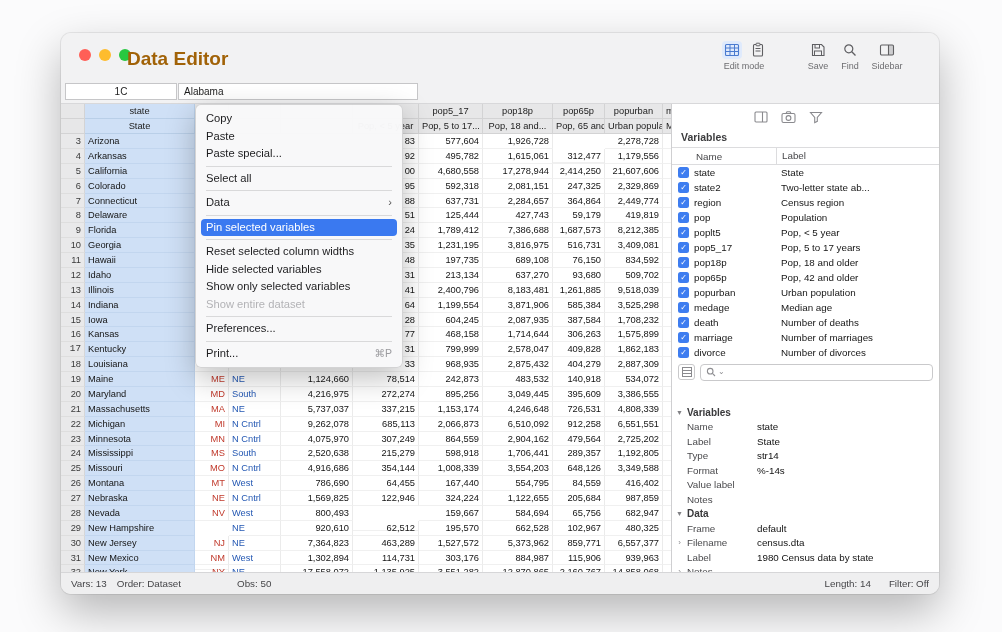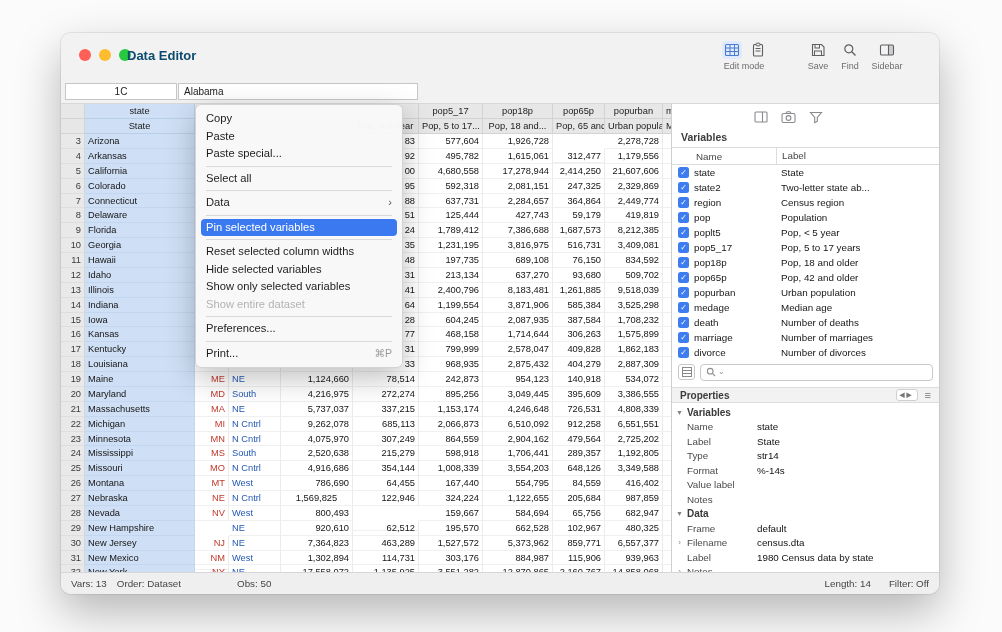--- a/index.html
+++ b/index.html
@@ -3,21 +3,21 @@
 <meta charset="utf-8">
 <style>
   html,body{margin:0;padding:0;}
   body{width:1002px;height:632px;background:#fbfbfc;font-family:"Liberation Sans",sans-serif;position:relative;overflow:hidden;-webkit-font-smoothing:antialiased;}
   .window{position:absolute;left:61px;top:33px;width:878px;height:561px;background:#f2f2f3;border-radius:10px;box-shadow:0 18px 45px rgba(0,0,0,.28),0 0 0 1px rgba(0,0,0,.07);overflow:hidden;}
   
   .titlebar{position:absolute;top:0;left:0;right:0;height:48px;background:#f2f2f3;}
   .tl{position:absolute;top:16px;left:18px;display:flex;gap:8px;}
   .dot{width:12px;height:12px;border-radius:50%;display:inline-block;}
   .dot.red{background:#ff5f57;}.dot.yellow{background:#febc2e;}.dot.green{background:#28c840;}
-  .title{position:absolute;left:66px;top:15px;font-size:13px;font-weight:700;color:#0c4a6e;}
+  .title{position:absolute;left:66px;top:15px;font-size:19px;font-weight:700;color:#a16207;}
   .tbgroup{position:absolute;top:7px;text-align:center;font-size:9px;color:#6d6d70;}
   .tbgroup .icons{display:flex;justify-content:center;gap:8px;height:20px;align-items:center;}
   .tbgroup .lbl{margin-top:1px;white-space:nowrap;}
   .ico-blue-bg{background:#dfeafc;border-radius:4px;padding:1px 2px;display:inline-flex;}
   
   .refbar{position:absolute;top:48px;left:0;right:0;height:22px;background:#f2f2f3;}
   .refcell{position:absolute;top:2px;height:17px;background:#fff;border:1px solid #c6c6c8;box-sizing:border-box;font-size:10px;line-height:15px;color:#1c1c1c;}
   #refA{left:4px;width:112px;text-align:center;}
   #refB{left:117px;width:240px;padding:0 5px;text-align:left;}
   
@@ -363,21 +363,21 @@
             <div class="gcell blue" style="flex: 0 0 52px; width: 52px;"></div>
             <div class="gcell num" style="flex: 0 0 72px; width: 72px;"></div>
             <div class="gcell num" style="flex: 0 0 66px; width: 66px;">77</div>
             <div class="gcell num" style="flex: 0 0 64px; width: 64px;">468,158</div>
             <div class="gcell num" style="flex: 0 0 70px; width: 70px;">1,714,644</div>
             <div class="gcell num" style="flex: 0 0 52px; width: 52px;">306,263</div>
             <div class="gcell num" style="flex: 0 0 58px; width: 58px;">1,575,899</div>
             <div class="gcell num" style="flex: 0 0 18px; width: 18px;"></div>
           </div>
           <div class="grow">
-            <div class="gcell rownum" style="flex: 0 0 24px; width: 24px;">17</div>
+            <div class="gcell rownum" style="flex: 0 0 24px; width: 24px; font-family: Liberation Mono, monospace;">17</div>
             <div class="gcell state" style="flex: 0 0 110px; width: 110px;">Kentucky</div>
             <div class="gcell red" style="flex: 0 0 34px; width: 34px;"></div>
             <div class="gcell blue" style="flex: 0 0 52px; width: 52px;"></div>
             <div class="gcell num" style="flex: 0 0 72px; width: 72px;"></div>
             <div class="gcell num" style="flex: 0 0 66px; width: 66px;">31</div>
             <div class="gcell num" style="flex: 0 0 64px; width: 64px;">799,999</div>
             <div class="gcell num" style="flex: 0 0 70px; width: 70px;">2,578,047</div>
             <div class="gcell num" style="flex: 0 0 52px; width: 52px;">409,828</div>
             <div class="gcell num" style="flex: 0 0 58px; width: 58px;">1,862,183</div>
             <div class="gcell num" style="flex: 0 0 18px; width: 18px;"></div>
@@ -396,21 +396,21 @@
             <div class="gcell num" style="flex: 0 0 18px; width: 18px;"></div>
           </div>
           <div class="grow">
             <div class="gcell rownum" style="flex: 0 0 24px; width: 24px;">19</div>
             <div class="gcell state" style="flex: 0 0 110px; width: 110px;">Maine</div>
             <div class="gcell red" style="flex: 0 0 34px; width: 34px;">ME</div>
             <div class="gcell blue" style="flex: 0 0 52px; width: 52px;">NE</div>
             <div class="gcell num" style="flex: 0 0 72px; width: 72px;">1,124,660</div>
             <div class="gcell num" style="flex: 0 0 66px; width: 66px;">78,514</div>
             <div class="gcell num" style="flex: 0 0 64px; width: 64px;">242,873</div>
-            <div class="gcell num" style="flex: 0 0 70px; width: 70px;">954,123</div>
+            <div class="gcell num" style="flex: 0 0 70px; width: 70px;">483,532</div>
             <div class="gcell num" style="flex: 0 0 52px; width: 52px;">140,918</div>
             <div class="gcell num" style="flex: 0 0 58px; width: 58px;">534,072</div>
             <div class="gcell num" style="flex: 0 0 18px; width: 18px;"></div>
           </div>
           <div class="grow">
             <div class="gcell rownum" style="flex: 0 0 24px; width: 24px;">20</div>
             <div class="gcell state" style="flex: 0 0 110px; width: 110px;">Maryland</div>
             <div class="gcell red" style="flex: 0 0 34px; width: 34px;">MD</div>
             <div class="gcell blue" style="flex: 0 0 52px; width: 52px;">South</div>
             <div class="gcell num" style="flex: 0 0 72px; width: 72px;">4,216,975</div>
@@ -497,21 +497,21 @@
             <div class="gcell num" style="flex: 0 0 70px; width: 70px;">554,795</div>
             <div class="gcell num" style="flex: 0 0 52px; width: 52px;">84,559</div>
             <div class="gcell num" style="flex: 0 0 58px; width: 58px;">416,402</div>
             <div class="gcell num" style="flex: 0 0 18px; width: 18px;"></div>
           </div>
           <div class="grow">
             <div class="gcell rownum" style="flex: 0 0 24px; width: 24px;">27</div>
             <div class="gcell state" style="flex: 0 0 110px; width: 110px;">Nebraska</div>
             <div class="gcell red" style="flex: 0 0 34px; width: 34px;">NE</div>
             <div class="gcell blue" style="flex: 0 0 52px; width: 52px;">N Cntrl</div>
-            <div class="gcell num" style="flex: 0 0 72px; width: 72px; text-align: center;">1,569,825</div>
+            <div class="gcell num" style="flex: 0 0 72px; width: 72px;">1,569,825</div>
             <div class="gcell num" style="flex: 0 0 66px; width: 66px;">122,946</div>
             <div class="gcell num" style="flex: 0 0 64px; width: 64px;">324,224</div>
             <div class="gcell num" style="flex: 0 0 70px; width: 70px;">1,122,655</div>
             <div class="gcell num" style="flex: 0 0 52px; width: 52px;">205,684</div>
             <div class="gcell num" style="flex: 0 0 58px; width: 58px;">987,859</div>
             <div class="gcell num" style="flex: 0 0 18px; width: 18px;"></div>
           </div>
           <div class="grow">
             <div class="gcell rownum" style="flex: 0 0 24px; width: 24px;">28</div>
             <div class="gcell state" style="flex: 0 0 110px; width: 110px;">Nevada</div>
@@ -690,25 +690,20 @@
           <span>
             <svg width="10" height="10" viewBox="0 0 10 10">
                 <circle cx="4.2" cy="4.2" r="2.8" fill="none" stroke="#8e8e92" stroke-width="1.1"></circle>
                 <line x1="6.4" y1="6.4" x2="9" y2="9" stroke="#8e8e92" stroke-width="1.1"></line>
               </svg>
           </span>
           <span class="chev">⌄</span>
         </div>
       </div>
 
-      <div class="props-header">
-        <span>Properties</span>
-        <span class="pgnav">◀▶</span>
-        <span class="pmenu">≡</span>
-      </div>
 
       <div class="props" id="propsbody">
           <div class="psec">
             <span class="chev">▼</span>
             <span>Variables</span>
           </div>
           <div class="prow">
             <span class="pdisc"></span>
             <span class="plabel">Name</span>
             <span class="pvalue">state</span>

